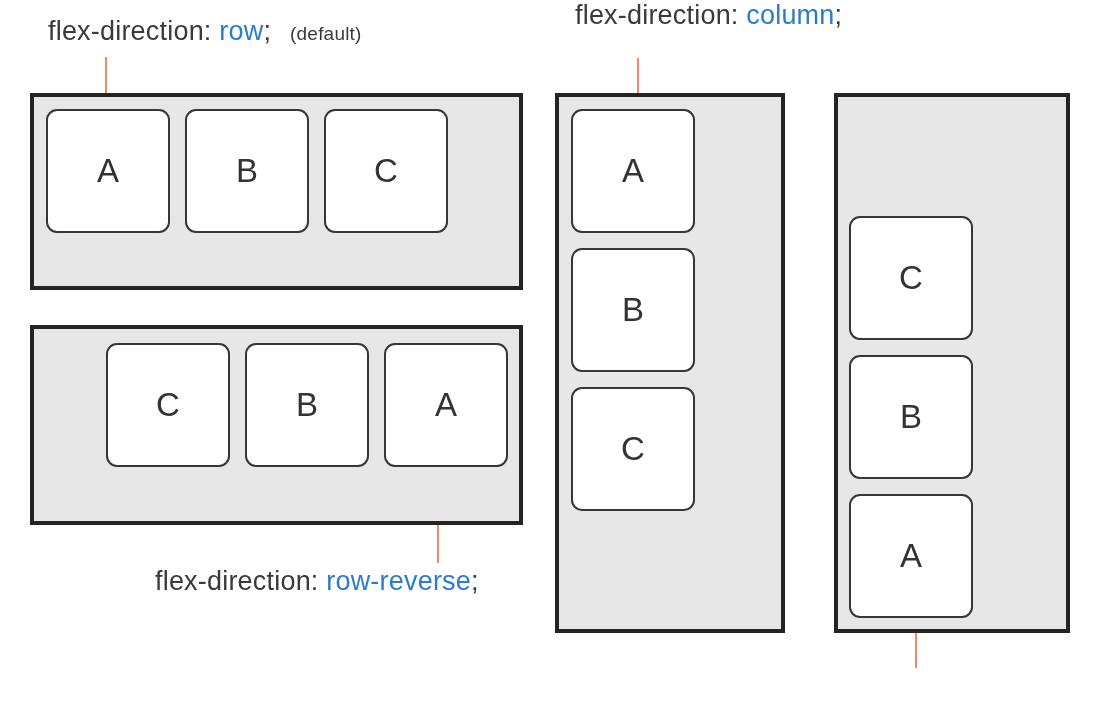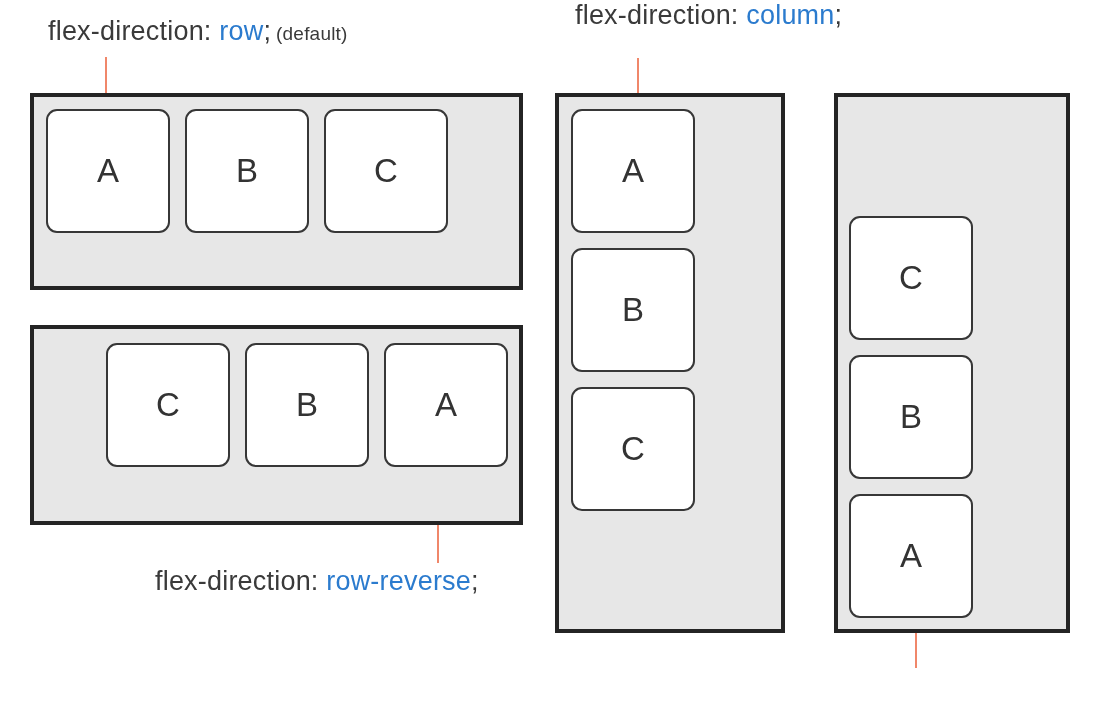--- a/index.html
+++ b/index.html
@@ -23,21 +23,21 @@
     overflow: hidden;
   }
   .flex-label {
     position: absolute;
     font-size: 27px;
     color: var(--text-dark);
     white-space: nowrap;
     letter-spacing: 0.2px;
   }
   .flex-label .val { color: var(--accent-blue); }
-  .flex-label .note { font-size: 19px; margin-left: 5px; color: var(--text-dark); }
+  .flex-label .note { font-size: 19px; margin-left: 19px; color: var(--text-dark); }
   .callout {
     position: absolute;
     width: 2px;
     background: var(--callout-line);
   }
   .flex-container {
     position: absolute;
     background: var(--container-bg);
     border: 4px solid var(--container-border);
     display: flex;

